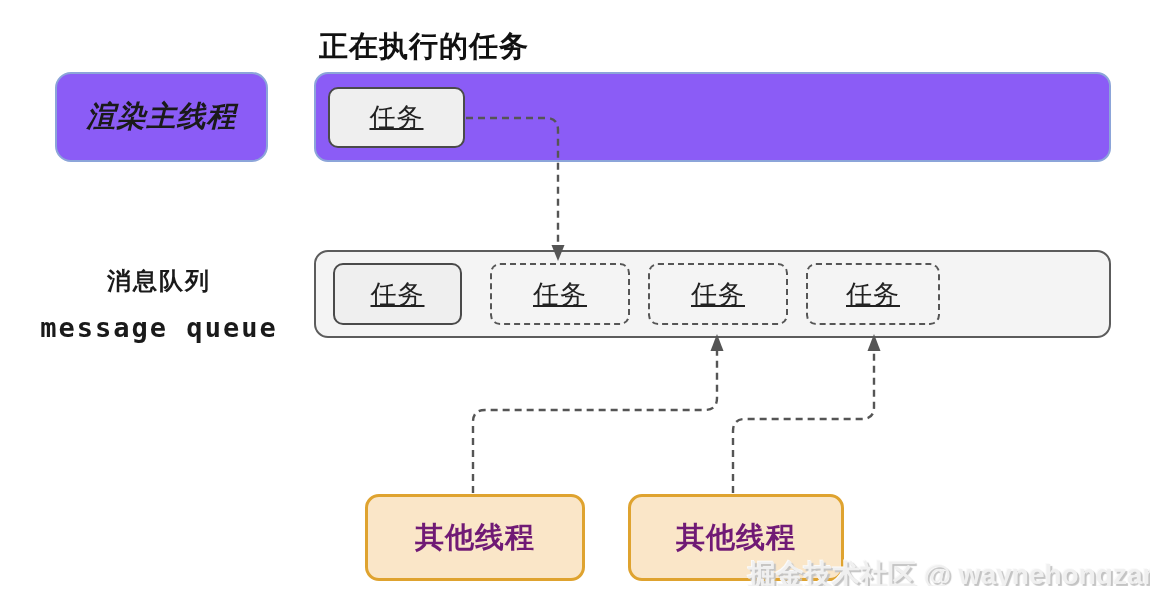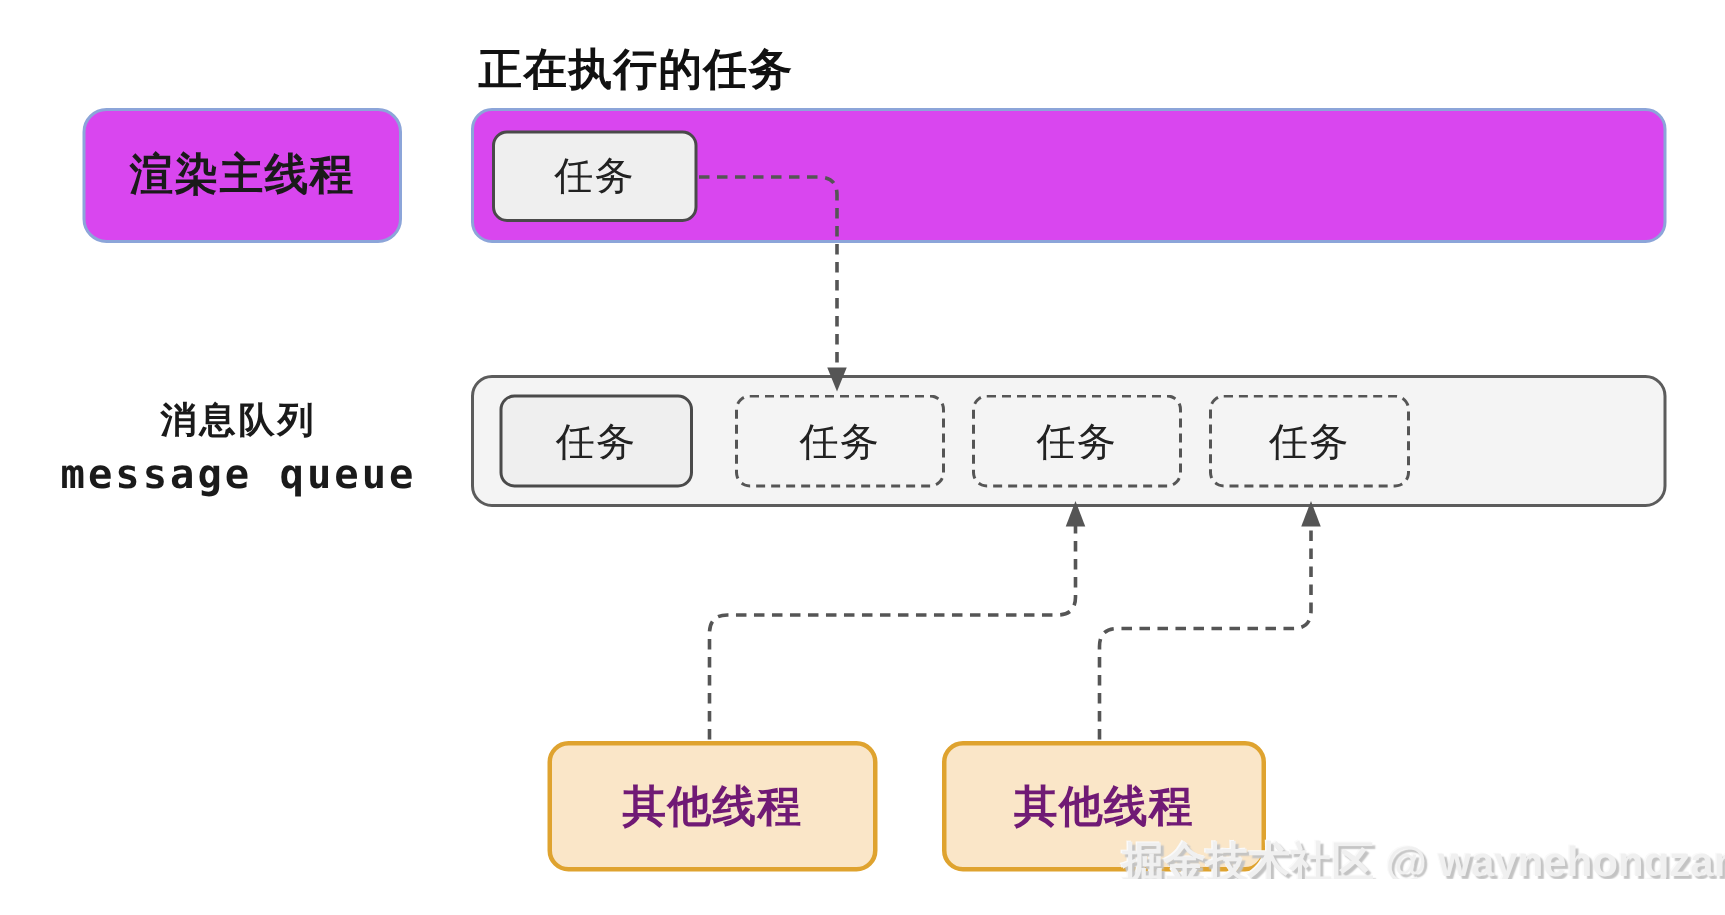--- a/index.html
+++ b/index.html
@@ -12,35 +12,35 @@
     color:#1a1a1a;
   }
   .abs{position:absolute;box-sizing:border-box;}
 
   .title{
     left:319px;top:27px;
     font-size:29px;font-weight:600;letter-spacing:1px;color:#111;
   }
 
   .blue-box{
-    background:#d946ef;border:2.5px solid #8ca5d9;border-radius:16px;
+    background:#8b5cf6;border:2.5px solid #8ca5d9;border-radius:16px;font-style:italic;
   }
   .render-thread{
     left:55px;top:72px;width:213px;height:90px;
     display:flex;align-items:center;justify-content:center;
     font-size:29px;font-weight:600;letter-spacing:1px;
   }
   .main-thread-bar{
     left:314px;top:72px;width:797px;height:90px;border-radius:14px;
   }
 
   .task-box{
     background:#efefef;border:2.5px solid #4a4a4a;border-radius:10px;
     display:flex;align-items:center;justify-content:center;
-    font-size:26px;font-weight:500;letter-spacing:1px;color:#222;
+    font-size:26px;font-weight:500;letter-spacing:1px;color:#222;text-decoration:underline;
   }
   .exec-task{left:328px;top:87px;width:137px;height:61px;}
 
   .queue-bar{
     left:314px;top:250px;width:797px;height:88px;
     background:#f4f4f4;border:2.5px solid #5c5c5c;border-radius:14px;
   }
   .q-task{top:263px;height:62px;}
   .q-solid{left:333px;width:129px;}
   .q-dashed{
@@ -49,21 +49,21 @@
   .q-d1{left:490px;width:140px;}
   .q-d2{left:648px;width:140px;}
   .q-d3{left:806px;width:134px;}
 
   .queue-label{
     left:18px;top:266px;width:282px;text-align:center;line-height:1.25;
   }
   .queue-label .cn{font-size:24px;font-weight:600;letter-spacing:2px;}
   .queue-label .en{
     font-family:"DejaVu Sans Mono", monospace;
-    font-size:27px;font-weight:600;letter-spacing:2px;margin-top:4px;
+    font-size:27px;font-weight:600;letter-spacing:2px;margin-top:15px;
   }
 
   .orange-box{
     background:#fae6c8;border:3px solid #dfa32f;border-radius:14px;
     display:flex;align-items:center;justify-content:center;
     font-size:29px;font-weight:600;letter-spacing:1px;color:#701a75;
   }
   .other-thread-1{left:365px;top:494px;width:220px;height:87px;}
   .other-thread-2{left:628px;top:494px;width:216px;height:87px;}
 

